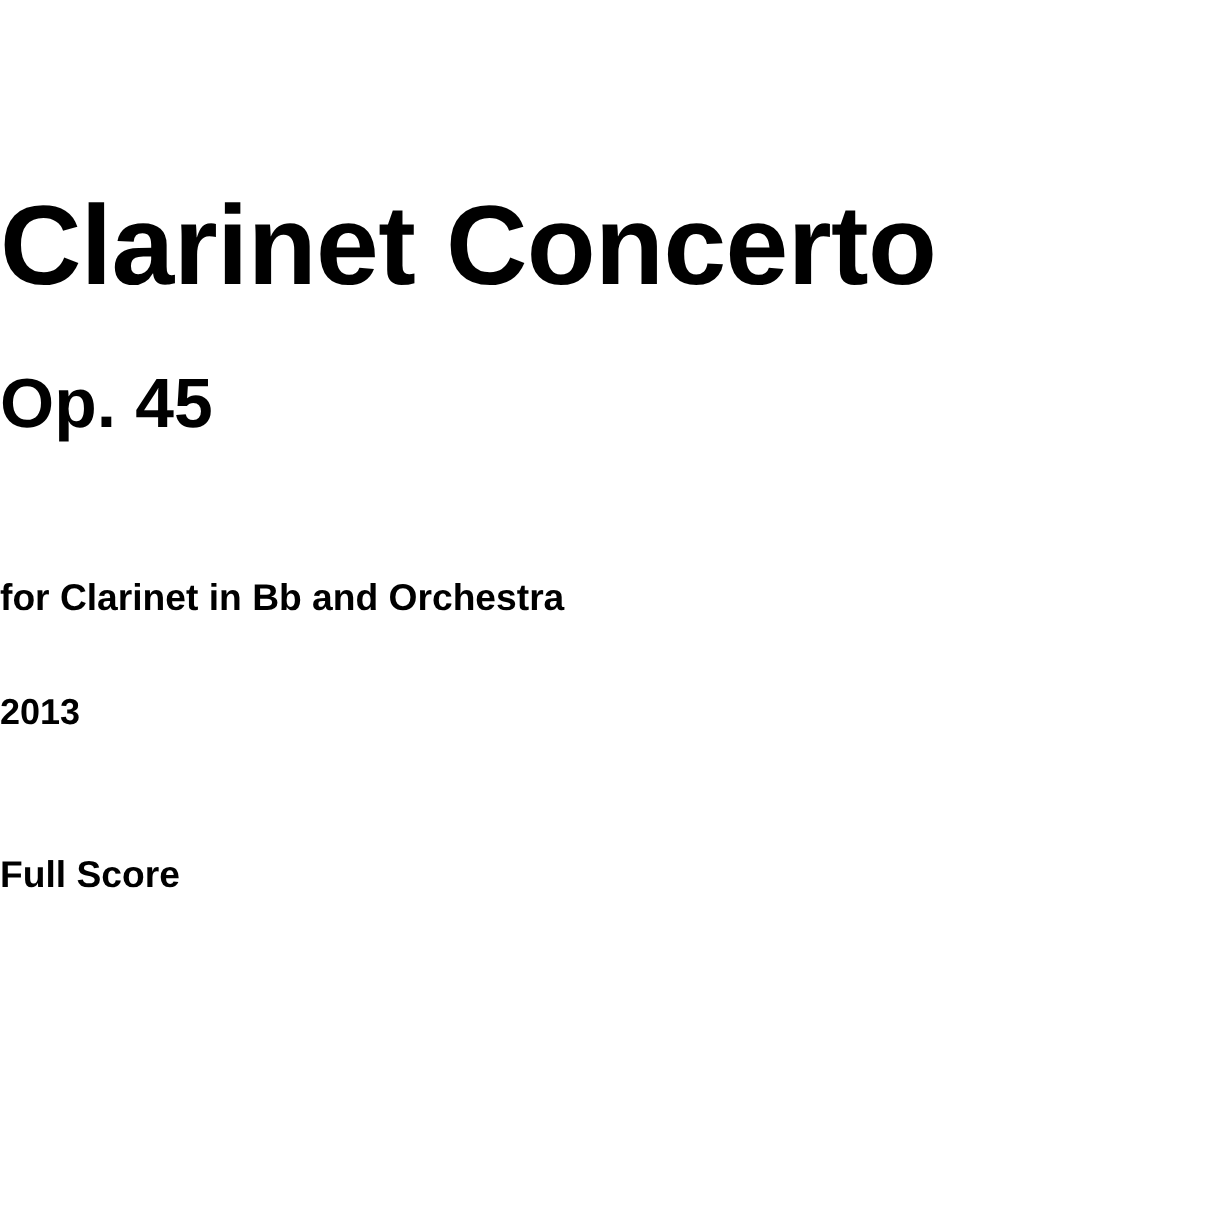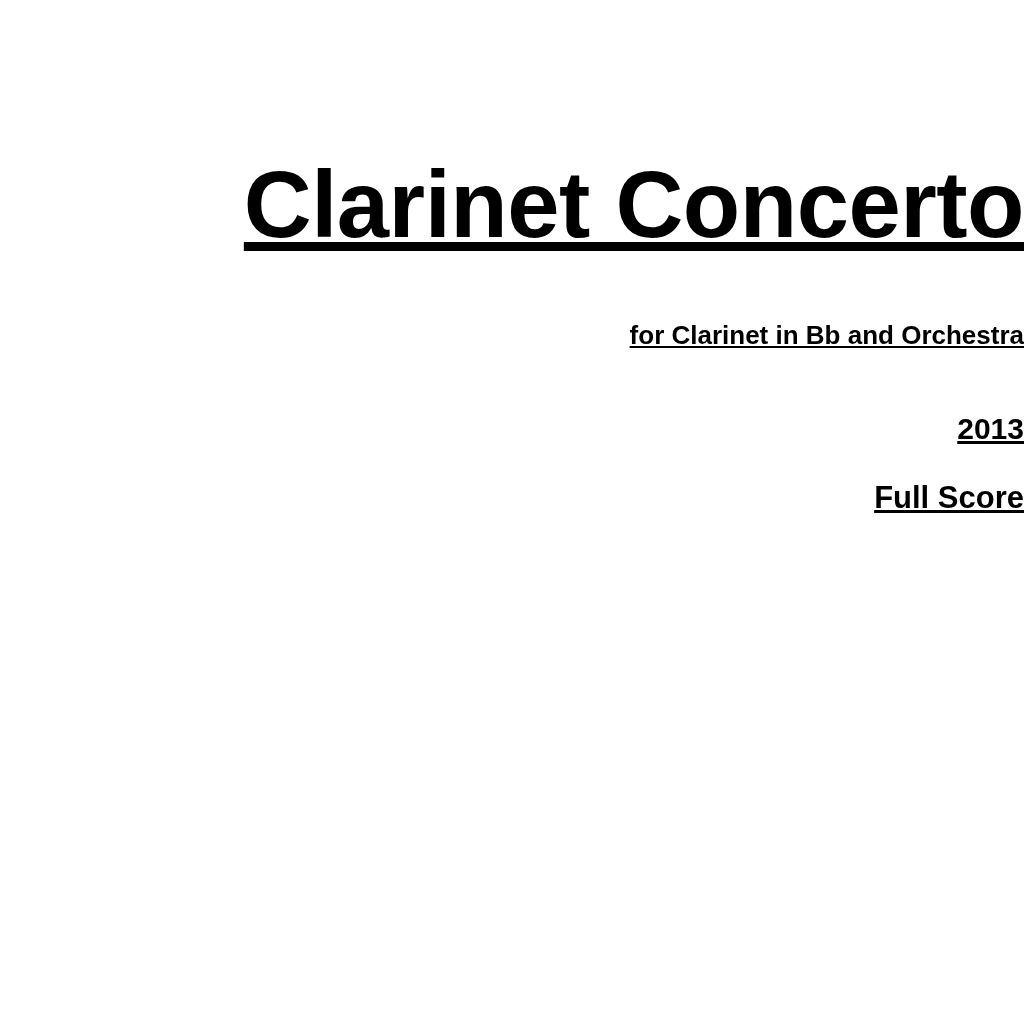--- a/index.html
+++ b/index.html
@@ -14,22 +14,21 @@
     color: #000000;
     overflow: hidden;
   }
   .page {
     position: relative;
     width: 1024px;
     height: 1024px;
     box-sizing: border-box;
     display: flex;
     flex-direction: column;
-    align-items: flex-end;
-    text-decoration: underline;
+    align-items: flex-start;
   }
   .title-line-1 {
     font-size: 94px;
     font-weight: bold;
     line-height: 1.0;
     letter-spacing: -0.5px;
     margin-top: 158px;
     text-align: center;
   }
   .title-line-2 {
@@ -41,57 +40,58 @@
     text-align: center;
   }
   .opus {
     font-size: 58px;
     font-weight: bold;
     line-height: 1.0;
     margin-top: 56px;
     text-align: center;
   }
   .instrumentation {
-    font-size: 26px;
+    font-size: 31px;
     font-weight: bold;
     line-height: 1.0;
-    margin-top: 70px;
+    margin-top: 116px;
     text-align: center;
   }
   .year {
     font-size: 30px;
     font-weight: bold;
     line-height: 1.0;
     margin-top: 66px;
     text-align: center;
   }
   .score-type {
     font-size: 31px;
     font-weight: bold;
     line-height: 1.0;
-    margin-top: 38px;
+    margin-top: 104px;
     text-align: center;
   }
   .publisher {
     font-family: "Liberation Serif", serif;
     font-size: 33px;
     font-weight: bold;
     line-height: 1.0;
     margin-top: 98px;
     text-align: center;
   }
 </style>
 </head>
 <body>
 
 <div class="page">
 
   <div class="title-line-1">Clarinet Concerto</div>
 
 
+  <div class="opus">Op. 45</div>
 
   <div class="instrumentation">for Clarinet in Bb and Orchestra</div>
 
   <div class="year">2013</div>
 
   <div class="score-type">Full Score</div>
 
 
 </div>
 

